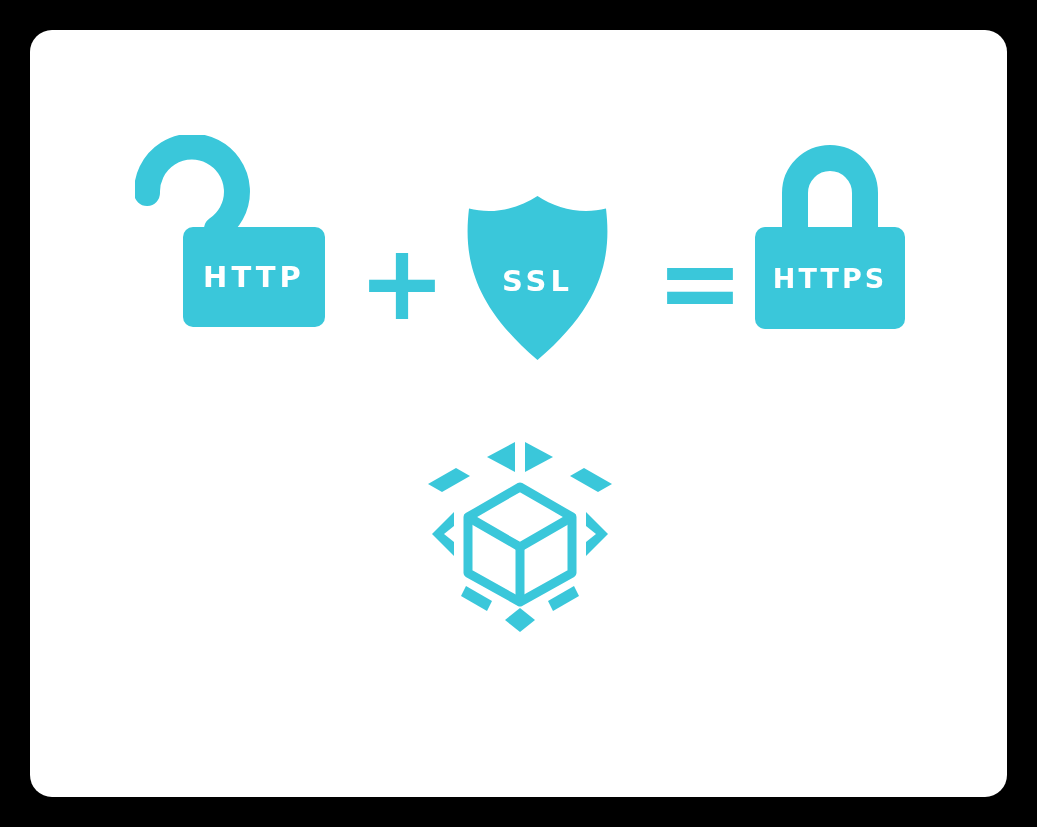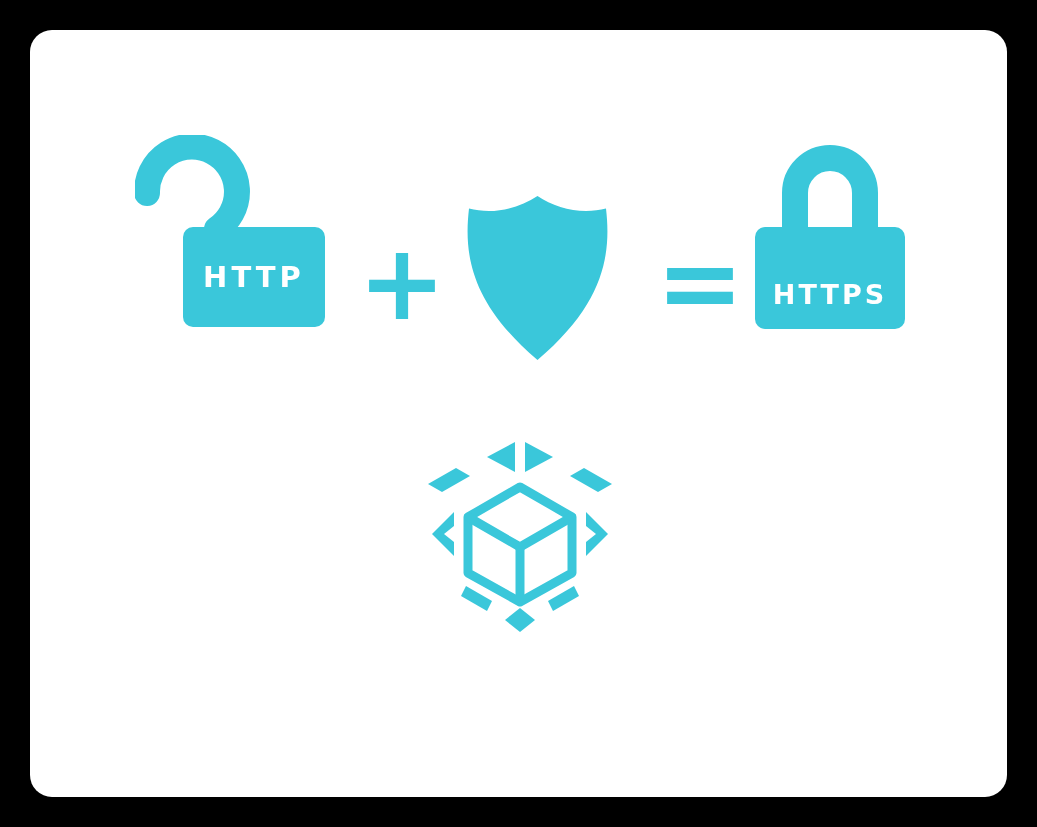--- a/index.html
+++ b/index.html
@@ -24,21 +24,21 @@
   .shield     { left:425px; top:160px; width:165px; height:180px; }
   .closed-lock{ left:700px; top:105px; width:200px; height:200px; }
   .cube-wrap  { left:388px; top:398px; width:204px; height:214px; }
 
   .lock-label {
     position:absolute; display:flex; align-items:center; justify-content:center;
     color:#ffffff; font-weight:bold; letter-spacing:4px;
     font-family:"DejaVu Sans", sans-serif;
   }
   .open-lock .lock-label  { left:48px; top:92px; width:142px; height:100px; font-size:29px; }
-  .closed-lock .lock-label{ left:25px; top:108px; width:150px; height:102px; font-size:27px; letter-spacing:3px; }
+  .closed-lock .lock-label{ left:25px; top:92px; width:150px; height:102px; font-size:27px; letter-spacing:3px; }
   .shield-label {
     position:absolute; left:0; top:66px; width:100%; height:50px;
     display:flex; align-items:center; justify-content:center;
     color:#ffffff; font-weight:bold; font-size:29px; letter-spacing:4px;
   }
   .operator {
     position:absolute; width:100px; height:116px; top:195px;
     display:flex; align-items:center; justify-content:center;
     color:var(--accent); font-weight:bold; font-size:105px; line-height:1;
   }
@@ -73,20 +73,21 @@
     <div class="icon-wrap shield accent-fill">
       <svg viewBox="0 0 165 180" aria-hidden="true">
         <path fill="currentColor" d="M 82.5 6
           C 96 15, 114 21, 131 21
           C 138 21, 145 20, 151 18.5
           C 156 62, 151 112, 82.5 170
           C 14 112, 9 62, 14 18.5
           C 20 20, 27 21, 34 21
           C 51 21, 69 15, 82.5 6 Z"></path>
       </svg>
+      <span class="shield-label">SSL</span>
     </div>
 
     <span class="operator equals">=</span>
 
     <div class="icon-wrap closed-lock accent-fill">
       <svg viewBox="0 0 200 200" aria-hidden="true">
         <path d="M 65 96 L 65 58 A 35 35 0 0 1 135 58 L 135 96" fill="none" stroke="currentColor" stroke-width="26"></path>
         <rect x="25" y="92" width="150" height="102" rx="10" fill="currentColor"></rect>
       </svg>
       <span class="lock-label">HTTPS</span>

